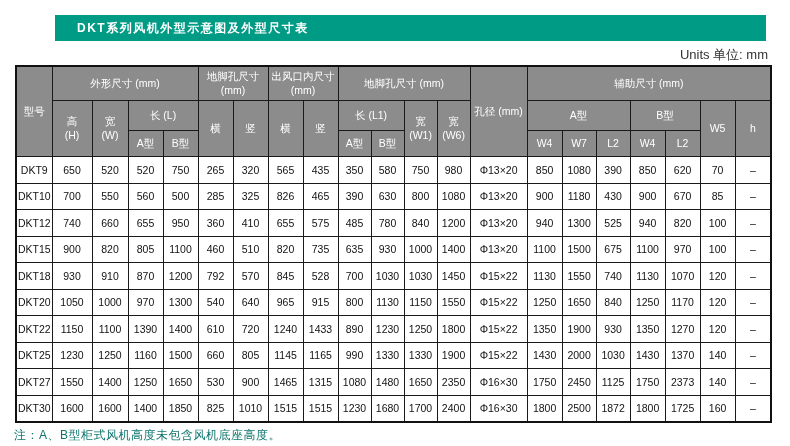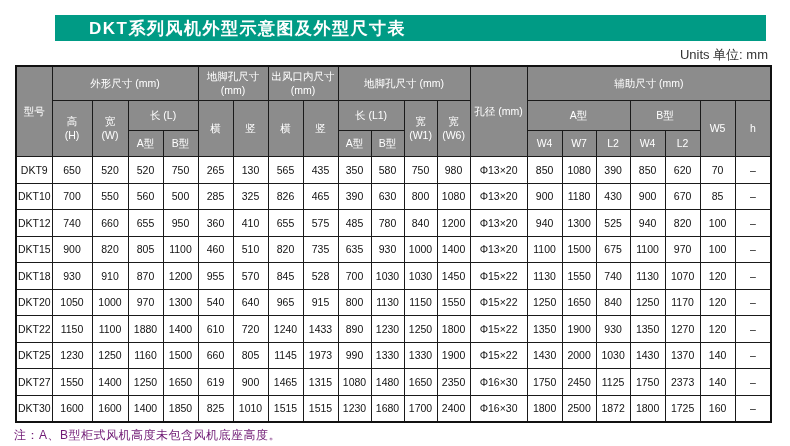--- a/index.html
+++ b/index.html
@@ -4,22 +4,22 @@
 <style>
   html,body{margin:0;padding:0;}
   body{
     width:790px;height:446px;position:relative;background:#ffffff;
     font-family:"Liberation Sans","DejaVu Sans",sans-serif;color:#111;
     overflow:hidden;
   }
   .title-bar{
     position:absolute;left:55px;top:15px;width:711px;height:26px;
     background:#009b85;color:#ffffff;display:flex;align-items:center;
-    box-sizing:border-box;padding-left:34px;
-    font-size:17px;font-weight:bold;letter-spacing:1.5px;
+    box-sizing:border-box;padding-left:22px;
+    font-size:12px;font-weight:bold;letter-spacing:1.5px;
   }
   .units{
     position:absolute;top:46px;right:22px;
     font-size:13px;color:#333;
   }
   table.dim-table{
     position:absolute;left:15px;top:65px;width:755px;
     border-collapse:collapse;table-layout:fixed;
     font-size:10.5px;border:2px solid #111;
   }
@@ -30,21 +30,21 @@
   .dim-table thead th{
     background:#8c8c8c;color:#ffffff;font-weight:normal;
     white-space:pre-line;line-height:1.3;
   }
   .dim-table thead tr.hr1 th{height:33px;}
   .dim-table thead tr.hr2 th{height:29px;}
   .dim-table thead tr.hr3 th{height:25px;}
   .dim-table tbody td{height:25.5px;background:#ffffff;color:#111;}
   .note{
     position:absolute;left:14px;top:427px;
-    font-size:12px;color:#701a75;letter-spacing:0.5px;
+    font-size:12px;color:#0f766e;letter-spacing:0.5px;
   }
 </style>
 </head>
 <body>
 
 <div class="title-bar">
   <span>DKT系列风机外型示意图及外型尺寸表</span>
 </div>
 
 <div class="units">Units 单位: mm</div>
@@ -118,21 +118,21 @@
     </tr>
   </thead>
   <tbody>
       <tr>
         <td>DKT9</td>
         <td>650</td>
         <td>520</td>
         <td>520</td>
         <td>750</td>
         <td>265</td>
-        <td>130</td>
+        <td>320</td>
         <td>565</td>
         <td>435</td>
         <td>350</td>
         <td>580</td>
         <td>750</td>
         <td>980</td>
         <td>Φ13×20</td>
         <td>850</td>
         <td>1080</td>
         <td>390</td>
@@ -209,21 +209,21 @@
         <td>970</td>
         <td>100</td>
         <td>–</td>
       </tr>
       <tr>
         <td>DKT18</td>
         <td>930</td>
         <td>910</td>
         <td>870</td>
         <td>1200</td>
-        <td>955</td>
+        <td>792</td>
         <td>570</td>
         <td>845</td>
         <td>528</td>
         <td>700</td>
         <td>1030</td>
         <td>1030</td>
         <td>1450</td>
         <td>Φ15×22</td>
         <td>1130</td>
         <td>1550</td>
@@ -253,21 +253,21 @@
         <td>840</td>
         <td>1250</td>
         <td>1170</td>
         <td>120</td>
         <td>–</td>
       </tr>
       <tr>
         <td>DKT22</td>
         <td>1150</td>
         <td>1100</td>
-        <td>1880</td>
+        <td>1390</td>
         <td>1400</td>
         <td>610</td>
         <td>720</td>
         <td>1240</td>
         <td>1433</td>
         <td>890</td>
         <td>1230</td>
         <td>1250</td>
         <td>1800</td>
         <td>Φ15×22</td>
@@ -281,41 +281,41 @@
       </tr>
       <tr>
         <td>DKT25</td>
         <td>1230</td>
         <td>1250</td>
         <td>1160</td>
         <td>1500</td>
         <td>660</td>
         <td>805</td>
         <td>1145</td>
-        <td>1973</td>
+        <td>1165</td>
         <td>990</td>
         <td>1330</td>
         <td>1330</td>
         <td>1900</td>
         <td>Φ15×22</td>
         <td>1430</td>
         <td>2000</td>
         <td>1030</td>
         <td>1430</td>
         <td>1370</td>
         <td>140</td>
         <td>–</td>
       </tr>
       <tr>
         <td>DKT27</td>
         <td>1550</td>
         <td>1400</td>
         <td>1250</td>
         <td>1650</td>
-        <td>619</td>
+        <td>530</td>
         <td>900</td>
         <td>1465</td>
         <td>1315</td>
         <td>1080</td>
         <td>1480</td>
         <td>1650</td>
         <td>2350</td>
         <td>Φ16×30</td>
         <td>1750</td>
         <td>2450</td>

